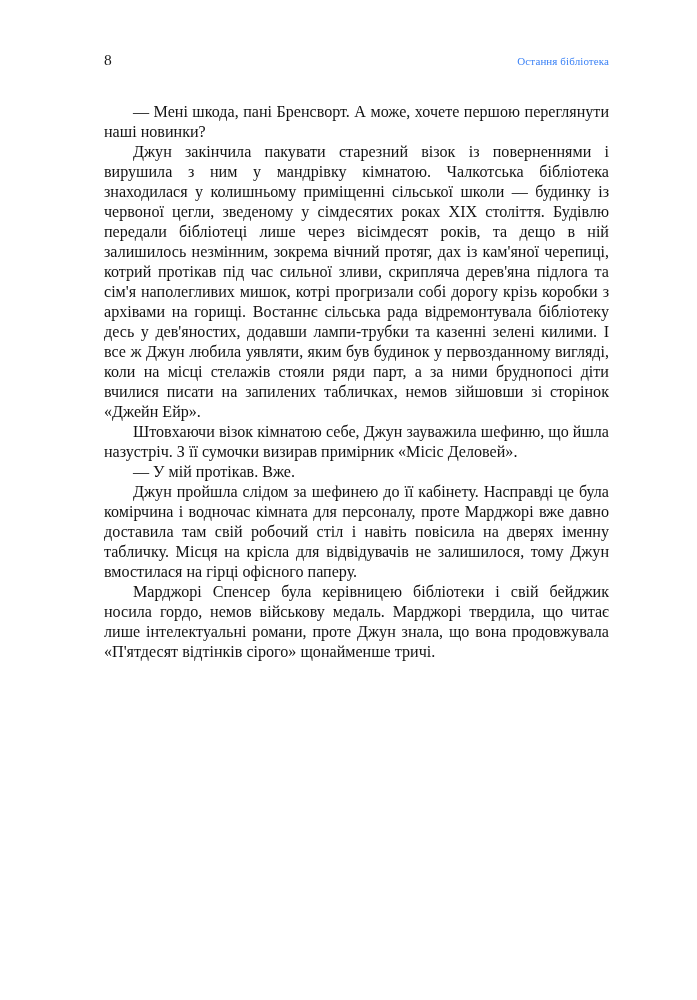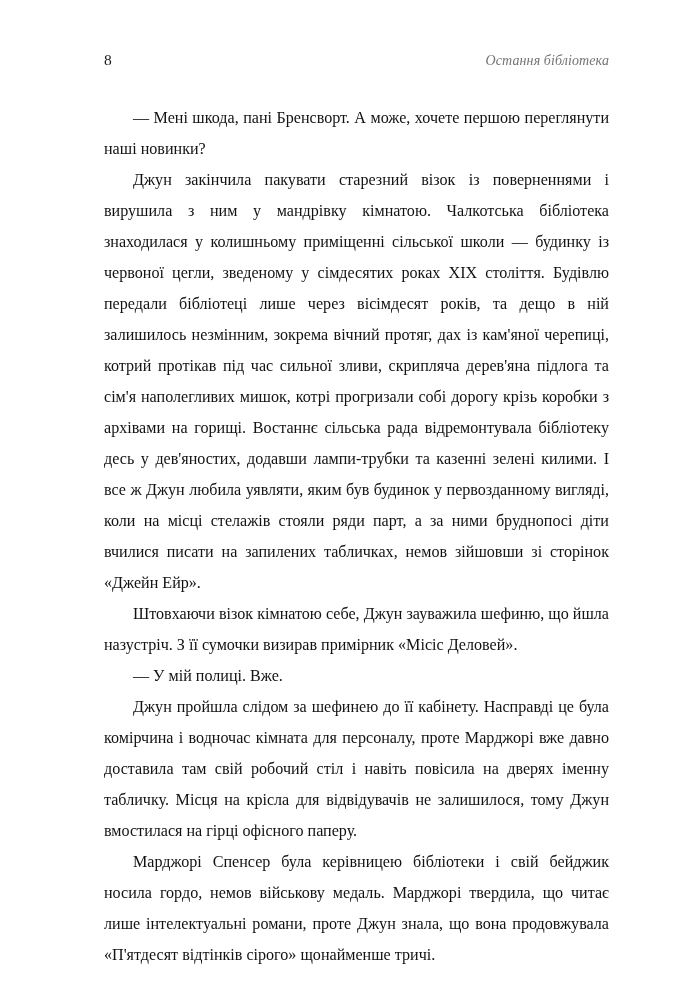--- a/index.html
+++ b/index.html
@@ -29,28 +29,27 @@
     line-height: 1;
     margin-bottom: 34px;
   }
   .folio {
     font-family: "Liberation Serif", "DejaVu Serif", serif;
     font-size: 15.5px;
     color: #1a1a1a;
     letter-spacing: 0.2px;
   }
   .head-title {
-    font-style: italic;
-    font-size: 14px;
-    color: #737373;
+    font-size: 11px;
+    color: #3b82f6;
     letter-spacing: 0.1px;
   }
   .body-text {
     font-size: 16.1px;
-    line-height: 31px;
+    line-height: 20px;
     text-align: justify;
     text-justify: inter-word;
     hyphens: manual;
     color: #121212;
     font-family: Liberation Serif, serif;
   }
   .body-text p {
     margin: 0;
     text-indent: 29px;
   }
@@ -62,18 +61,18 @@
 
   <div class="running-head">
     <span class="folio">8</span>
     <span class="head-title">Остання бібліотека</span>
   </div>
 
   <div class="body-text">
     <p>— Мені шкода, пані Бренсворт. А може, хочете першою пере­глянути наші новинки?</p>
     <p>Джун закінчила пакувати старезний візок із поверненнями і вирушила з ним у мандрівку кімнатою. Чалкотська бібліотека знаходилася у колишньому приміщенні сільської школи — бу­динку із червоної цегли, зведеному у сімдесятих роках XIX сто­ліття. Будівлю передали бібліотеці лише через вісімдесят років, та дещо в ній залишилось незмінним, зокрема вічний протяг, дах із кам'яної черепиці, котрий протікав під час сильної зли­ви, скрипляча дерев'яна підлога та сім'я наполегливих мишок, котрі прогризали собі дорогу крізь коробки з архівами на го­рищі. Востаннє сільська рада відремонтувала бібліотеку десь у дев'яностих, додавши лампи-трубки та казенні зелені кили­ми. І все ж Джун любила уявляти, яким був будинок у перво­зданному вигляді, коли на місці стелажів стояли ряди парт, а за ними бруднопосі діти вчилися писати на запилених табличках, немов зійшовши зі сторінок «Джейн Ейр».</p>
     <p>Штовхаючи візок кімнатою себе, Джун зауважила шефиню, що йшла назустріч. З її сумочки визирав примірник «Місіс Де­ловей».</p>
-    <p>— У мій полиці. Вже.</p>
+    <p>— У мій протікав. Вже.</p>
     <p>Джун пройшла слідом за шефинею до її кабінету. Насправді це була комірчина і водночас кімната для персоналу, проте Мар­джорі вже давно доставила там свій робочий стіл і навіть повіси­ла на дверях іменну табличку. Місця на крісла для відвідувачів не залишилося, тому Джун вмостилася на гірці офісного паперу.</p>
     <p>Марджорі Спенсер була керівницею бібліотеки і свій бей­джик носила гордо, немов військову медаль. Марджорі тверди­ла, що читає лише інтелектуальні романи, проте Джун знала, що вона продовжувала «П'ятдесят відтінків сірого» щонаймен­ше тричі.</p>
   </div>
 
 </div>
 
 </body></html>

